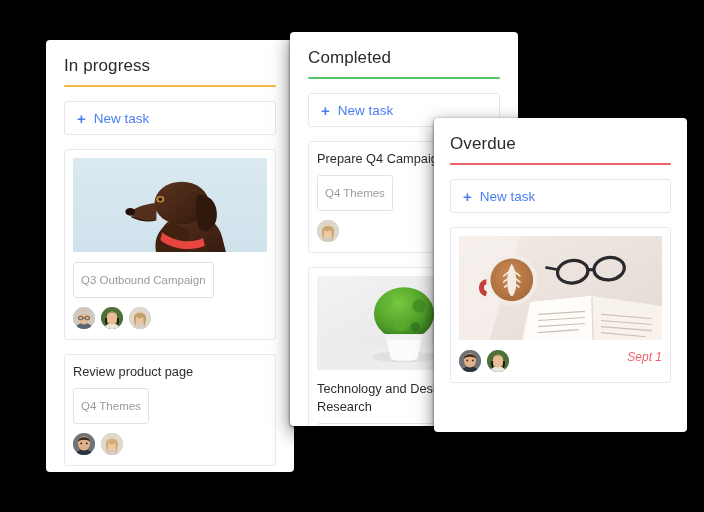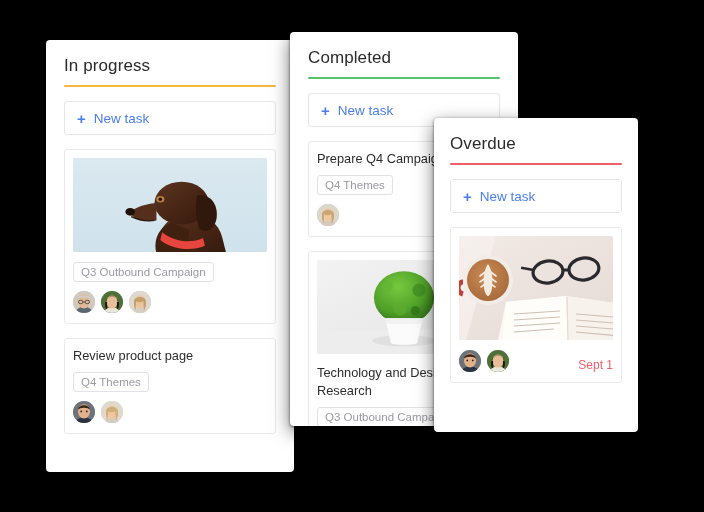--- a/index.html
+++ b/index.html
@@ -31,21 +31,21 @@
   }
   .panel-inprogress {
     left: 46px;  top: 40px;  width: 248px; height: 432px;
     z-index: 2;
   }
   .panel-completed {
     left: 290px; top: 32px;  width: 228px; height: 394px;
     z-index: 3;
   }
   .panel-overdue {
-    left: 434px; top: 118px; width: 204px; height: 314px;
+    left: 434px; top: 118px; width: 253px; height: 314px;
     z-index: 4;
   }
 
   .panel-inner {
     padding: 16px 18px 0 18px;
     box-sizing: border-box;
     height: 100%;
   }
   .panel-overdue .panel-inner { padding: 16px 16px 0 16px; }
 
@@ -113,42 +113,43 @@
     color: #2d2d2d;
     line-height: 1.35;
     margin: 0 0 8px 0;
   }
   .tag {
     display: inline-block;
     border: 1px solid #e2e2e6;
     border-radius: 3px;
     color: #9a9aa2;
     font-size: 11.5px;
-    padding: 3px 7px;
+    padding: 11px 7px;
     margin-bottom: 9px;
     white-space: nowrap;
   }
   .avatar-row {
     display: flex;
     align-items: center;
     gap: 6px;
   }
   .av {
     width: 22px; height: 22px;
     border-radius: 50%;
     overflow: hidden;
     flex: 0 0 auto;
     background: #ccc;
   }
   .av svg { display: block; width: 100%; height: 100%; }
 
   .card-foot {
     display: flex;
-    align-items: flex-end;
+    align-items: flex-start;
     justify-content: space-between;
+    font-style: italic;
   }
   .due {
     color: #ef5f6b;
     font-size: 12px;
     white-space: nowrap;
   }
 
   
   .panel-overdue .card-thumb { height: 104px; }
 </style>

